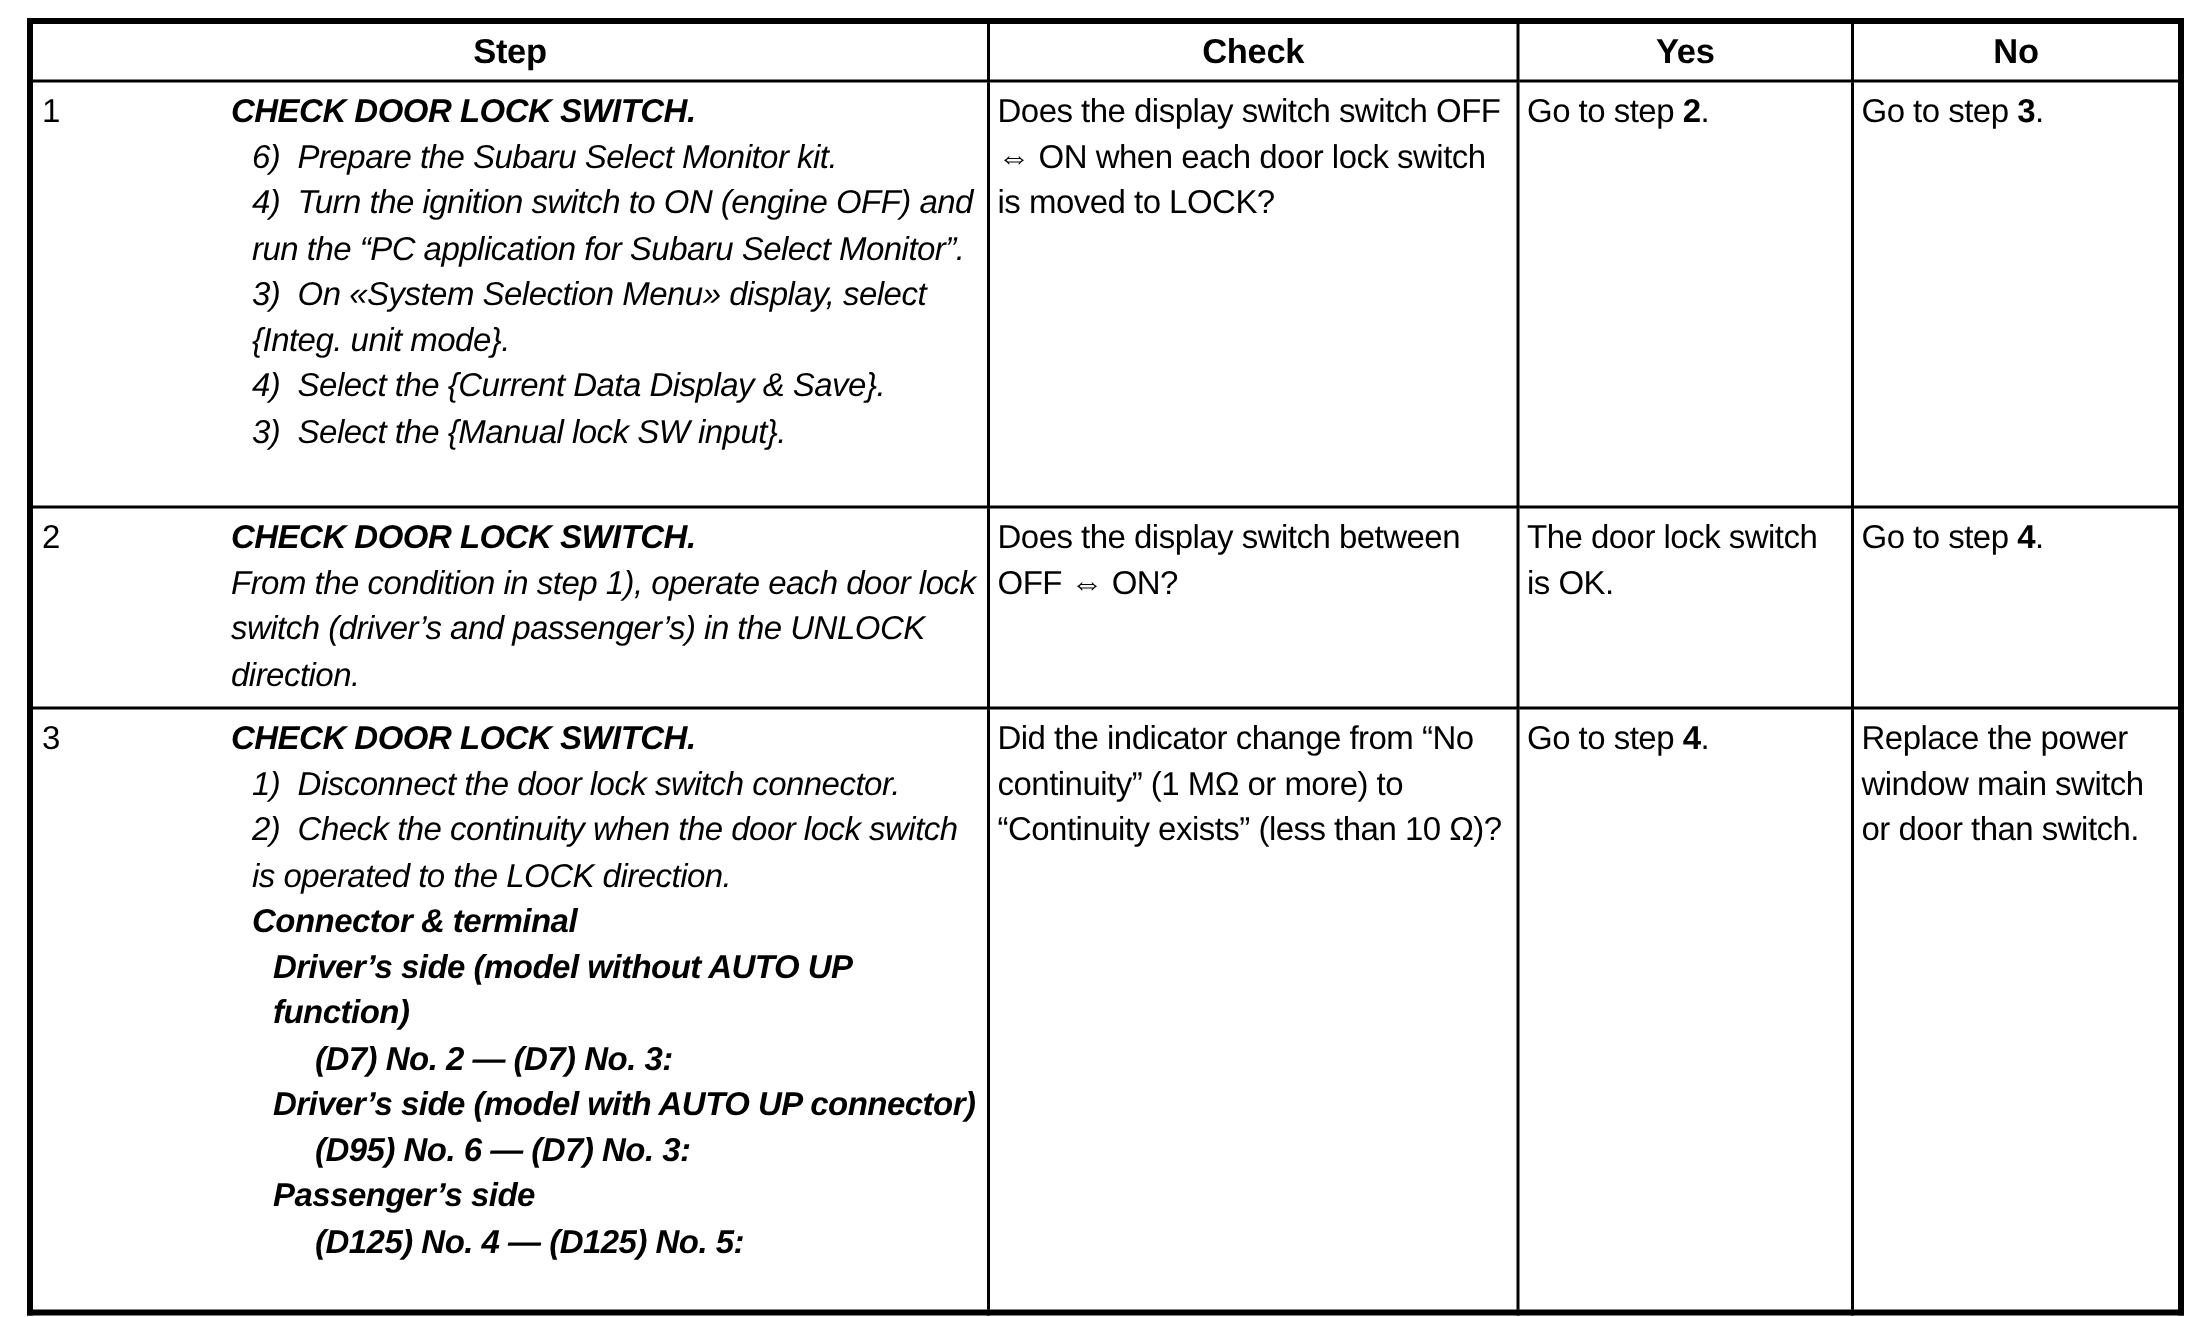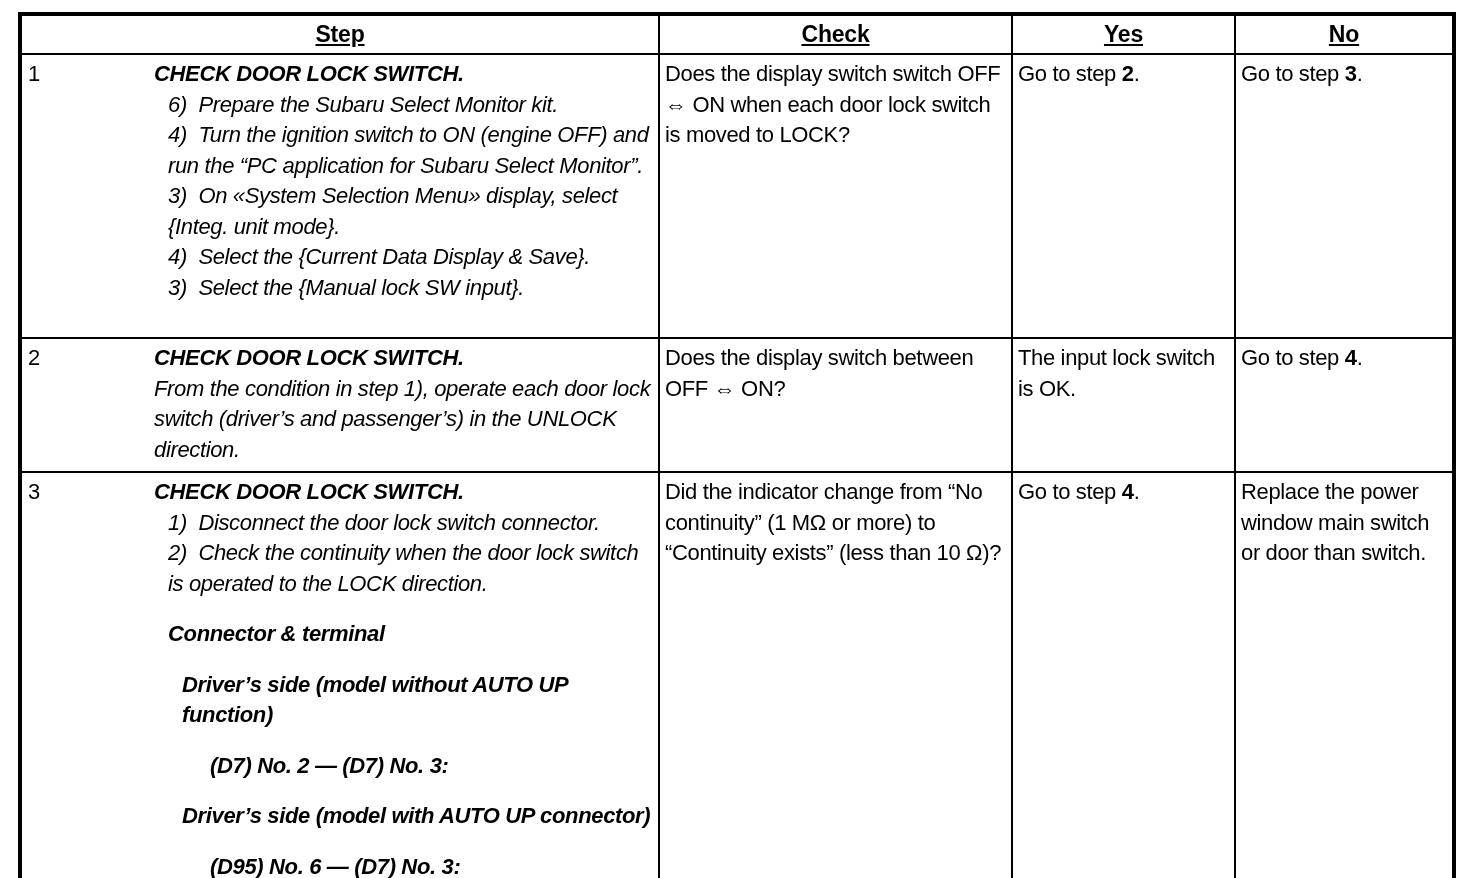--- a/index.html
+++ b/index.html
@@ -47,21 +47,20 @@
   col.c-no    { width: 219px; }
 
   
   thead th {
     height: 37px;
     text-align: center;
     font-weight: bold;
     font-size: 23px;
     line-height: 37px;
     letter-spacing: -0.2px;
-    text-decoration: underline;
   }
 
   
   td.cell {
     font-size: 22px;
     line-height: 30.5px;
     letter-spacing: -0.35px;
   }
   td.cell .pad {
     padding: 4px 5px 6px 5px;
@@ -81,21 +80,21 @@
     font-size: 22px;
     line-height: 30.5px;
   }
   .step-body {
     flex: 1 1 auto;
     min-width: 0;
   }
 
   .line { white-space: pre-wrap; font-style: italic; }
   .b  { font-weight: bold; }
-  .bi { font-weight: bold; font-style: italic; margin-top: 20px; }
+  .bi { font-weight: bold; font-style: italic; }
 
   
   .ind0 { padding-left: 0px; }
   .ind1 { padding-left: 14px; }
   .ind2 { padding-left: 28px; }
   .ind3 { padding-left: 56px; }
 
   
   tr.r1 td { height: 282px; }
   tr.r2 td { height: 126px; }
@@ -157,21 +156,21 @@
             <div class="step-body">
               <div class="line b">CHECK DOOR LOCK SWITCH.</div>
               <div class="line ind0">From the condition in step 1), operate each door lock switch (driver’s and passenger’s) in the UNLOCK direction.</div>
             </div>
           </div>
         </td>
         <td class="cell">
           <div class="pad"><span>Does the display switch between OFF ⇔ ON?</span></div>
         </td>
         <td class="cell">
-          <div class="pad"><span>The input lock switch is OK.</span><span class="b"></span><span></span></div>
+          <div class="pad"><span>The door lock switch is OK.</span><span class="b"></span><span></span></div>
         </td>
         <td class="cell">
           <div class="pad"><span>Go to step </span><span class="b">4</span><span>.</span></div>
         </td>
       </tr>
 
       <tr class="r3">
         <td class="cell step-cell">
           <div class="pad">
             <div class="step-num">3</div>

